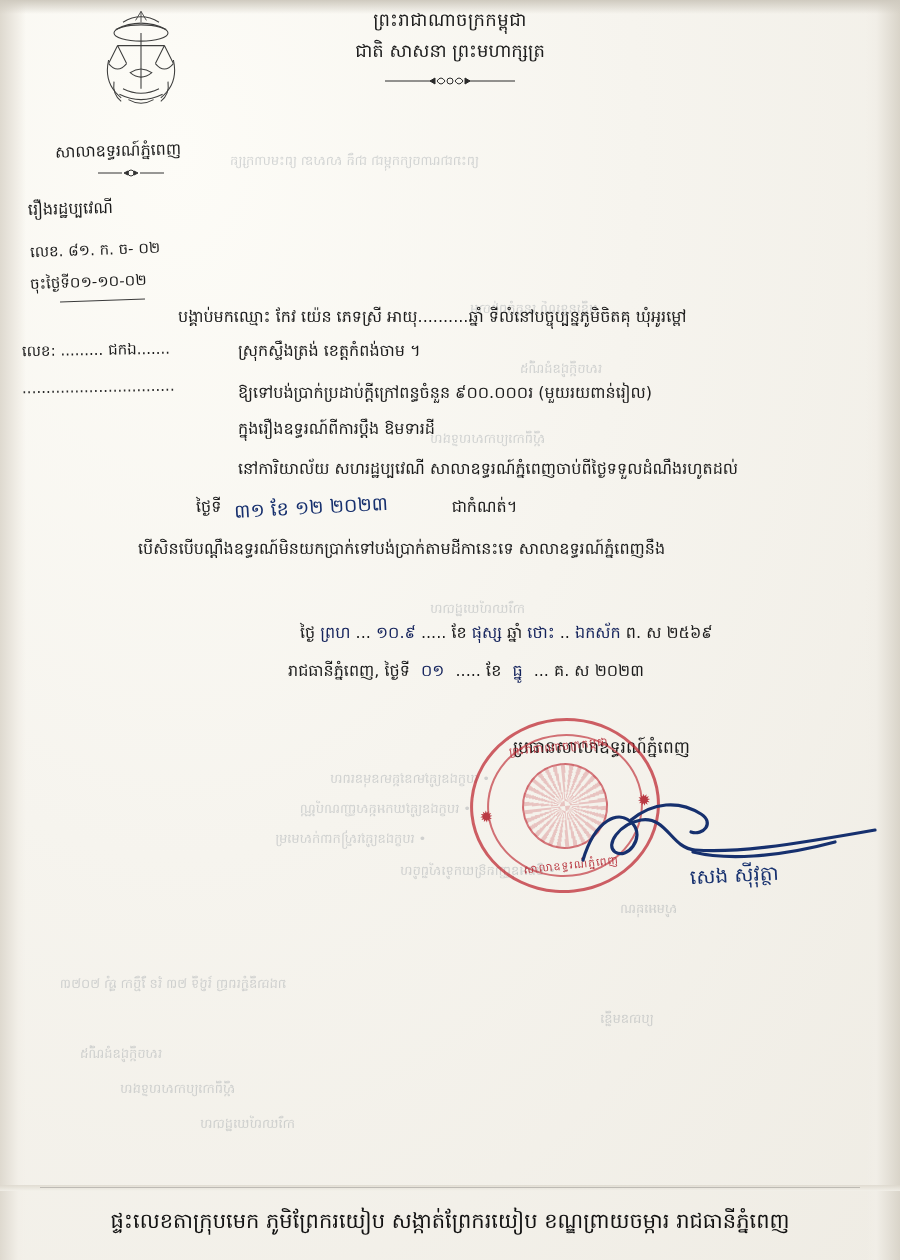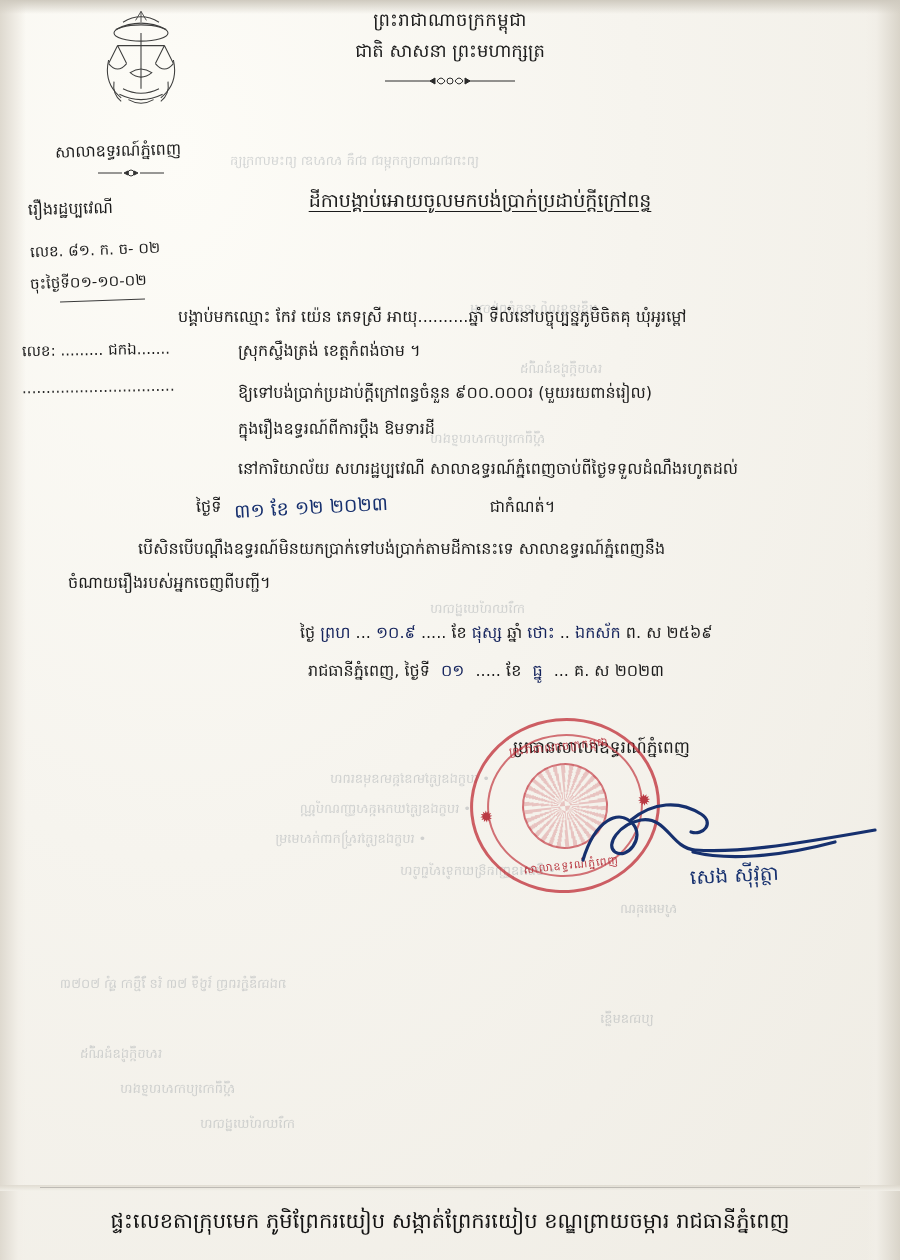--- a/index.html
+++ b/index.html
@@ -71,21 +71,21 @@
   .hand-dark { color:#14235c; }
 
   
   .hw {
     position:absolute; color:#17306e; font-size:19px;
     transform:rotate(-3deg);
   }
 
   
   .dateline1 { position:absolute; left:300px; top:622px; font-size:16px; white-space:nowrap;}
-  .dateline2 { position:absolute; left:308px; top:660px; font-size:16px; white-space:nowrap;}
+  .dateline2 { position:absolute; left:288px; top:660px; font-size:16px; white-space:nowrap;}
 
   
   .sign-title { position:absolute; left:513px; top:736px; font-size:17px; }
   .sign-name  { position:absolute; left:690px; top:862px; font-size:20px; color:#16306e;
                 transform:rotate(-3deg); }
 
   .stamp {
     position:absolute; left:470px; top:718px; width:190px; height:175px;
     border-radius:50%;
     border:3px solid rgba(190,40,50,.80);
@@ -203,36 +203,34 @@
       </g>
     </svg>
 
     <div class="subject kh">រឿងរដ្ឋប្បវេណី</div>
     <div class="ref-no kh">លេខ. ៨១. ក. ច- ០២</div>
     <div class="ref-date kh">ចុះថ្ងៃទី០១-១០-០២</div>
     <div class="rule1"></div>
     <div class="file-no kh">លេខ: ......... ជកឯ.......</div>
     <div class="dots2 kh">................................</div>
 
-    <div class="title1 kh">ដីកាបង្គាប់អោយចូលមកបង់ប្រាក់ប្រដាប់ក្ដីក្រៅពន្ធ</div>
 
     <div class="p-left kh" style="top:300px;"><span class="indent">បង្គាប់មកឈ្មោះ កែវ យ៉េន ភេទស្រី  អាយុ..........ឆ្នាំ ទីលំនៅបច្ចុប្បន្នភូមិចិតគុ ឃុំអូរម្ពៅ</span></div>
     <div class="p-left kh" style="top:334px; left:238px;"><span>ស្រុកស្ទឹងត្រង់ ខេត្តកំពង់ចាម ។</span></div>
     <div class="p-left kh" style="top:376px; left:238px;"><span>ឱ្យទៅបង់ប្រាក់ប្រដាប់ក្ដីក្រៅពន្ធចំនួន ៩០០.០០០រ (មួយរយពាន់រៀល)</span></div>
     <div class="p-left kh" style="top:412px; left:238px;"><span>ក្នុងរឿងឧទ្ធរណ៍ពីការប្ដឹង  ឱមទារដី</span></div>
     <div class="p-left kh" style="top:452px; left:238px;"><span>នៅការិយាល័យ សហរដ្ឋប្បវេណី សាលាឧទ្ធរណ៍ភ្នំពេញចាប់ពីថ្ងៃទទួលដំណឹងរហូតដល់</span></div>
 
     <div class="p-left kh" style="top:488px; left:148px;">
       <span style="margin-left:48px;">ថ្ងៃទី</span>
       <span class="hw" style="position:relative; top:2px; left:8px; display:inline-block;">៣១   ខែ ១២ ២០២៣</span>
-      <span style="margin-left:104px;">ជាកំណត់។</span>
+      <span style="margin-left:66px;">ជាកំណត់។</span>
     </div>
 
     <div class="p-left kh" style="top:532px; left:138px;"><span>បើសិនបើបណ្ដឹងឧទ្ធរណ៍មិនយកប្រាក់ទៅបង់ប្រាក់តាមដីកានេះទេ  សាលាឧទ្ធរណ៍ភ្នំពេញនឹង</span></div>
-    <div class="p-left kh" style="top:566px; left:68px;"><span>ចំណាយរឿងរបស់អ្នកចេញពីបញ្ជី។</span></div>
 
     <div class="dateline1 kh">
       <span>ថ្ងៃ</span>
       <span class="hand-dark">ព្រហ</span>
       <span>...</span>
       <span class="hand-dark">១០.៩</span>
       <span>.....</span>
       <span>ខែ</span>
       <span class="hand-dark">ផុស្ស</span>
       <span>ឆ្នាំ</span>

